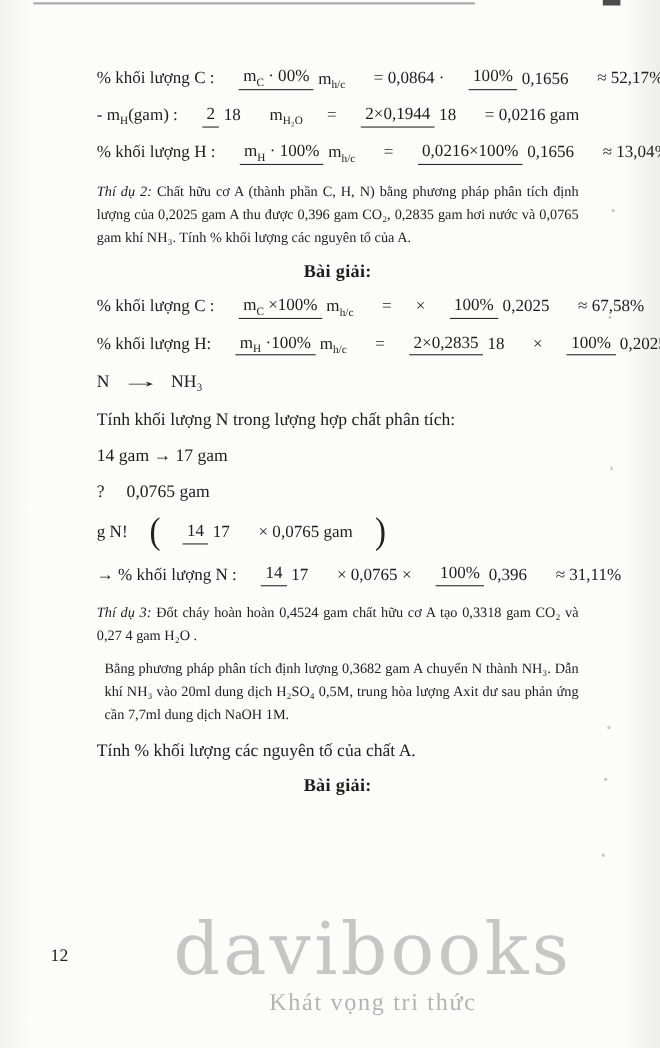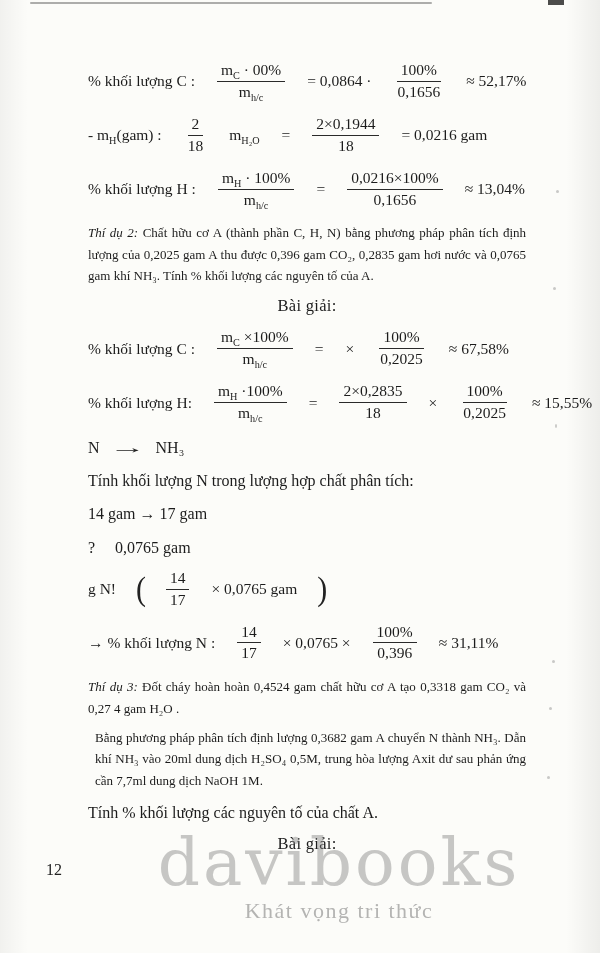--- a/index.html
+++ b/index.html
@@ -18,24 +18,24 @@
   }
   .top-edge{position:absolute;top:2px;left:30px;width:402px;height:2px;background:#6b6b6b;opacity:.55;border-radius:1px}
   .top-corner{position:absolute;top:0;left:548px;width:16px;height:5px;background:#1f1f1f;opacity:.8}
   .speck{position:absolute;background:#8a8a8a;opacity:.45;border-radius:50%}
 
   .content{position:absolute;left:88px;top:54px;width:438px}
 
   .tline{font-size:16px;margin:10px 0;line-height:1.45}
   .para{font-size:13px;line-height:1.64;text-align:justify;margin:6px 0 8px}
   .lead{font-style:italic}
-  .heading{font-weight:normal;text-align:center;font-size:16.5px;margin:10px 0 12px;letter-spacing:.3px}
+  .heading{font-weight:bold;text-align:center;font-size:16.5px;margin:10px 0 12px;letter-spacing:.3px}
 
   .fline{display:flex;align-items:center;gap:22px;font-size:15.5px;margin:7px 0 13px;white-space:nowrap}
-  .frac{display:inline-flex;flex-direction:column;align-items:center;line-height:1.22;text-align:center}
+  .frac{display:inline-flex;flex-direction:row;align-items:center;line-height:1.22;text-align:center}
   .frac .num{display:block;border-bottom:1.3px solid #2a2a2a;padding:0 4px 1px}
   .frac .den{display:block;padding:1px 4px 0}
   sub{font-size:.66em;line-height:0}
   .bigparen{font-size:30px;font-weight:400;line-height:1;transform:scaleY(1.12);margin:0 -2px;color:#222}
   .arrow-long{display:inline-block;transform:scaleX(2.3);margin:0 16px}
   .gap-sm{margin-left:16px}
   .indent-sm{margin-left:7px}
 
   .watermark{position:absolute;left:0;top:830px;width:600px;text-align:center;padding-left:78px;box-sizing:border-box;pointer-events:none;z-index:5}
   .wm-brand{font-family:"DejaVu Serif", serif;font-size:66px;line-height:1;color:rgba(125,125,125,.42);letter-spacing:3px}

